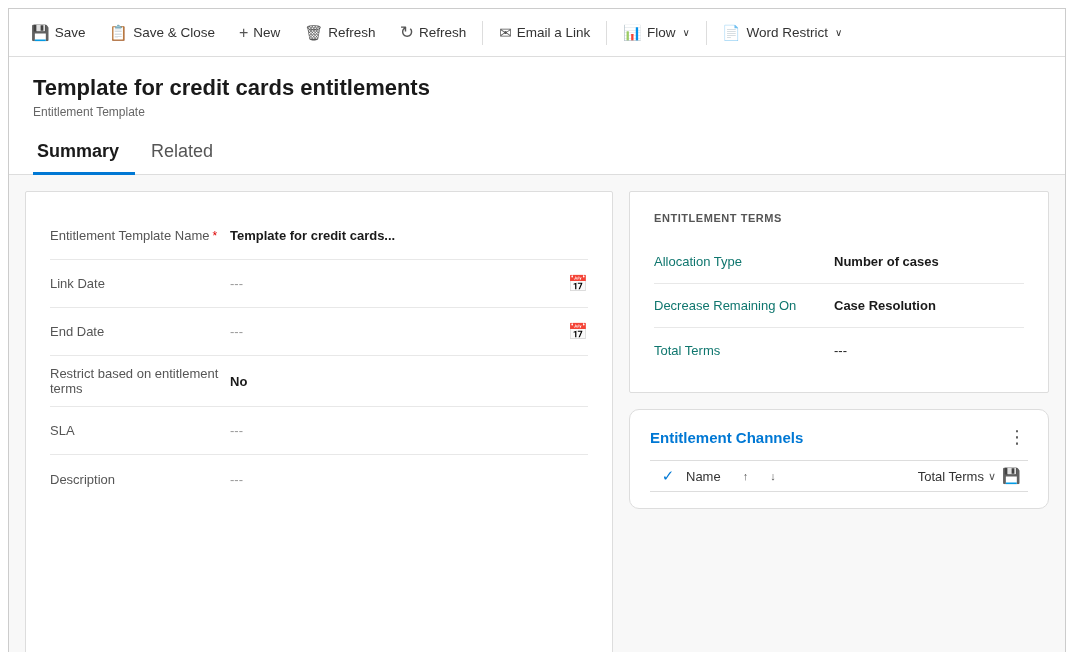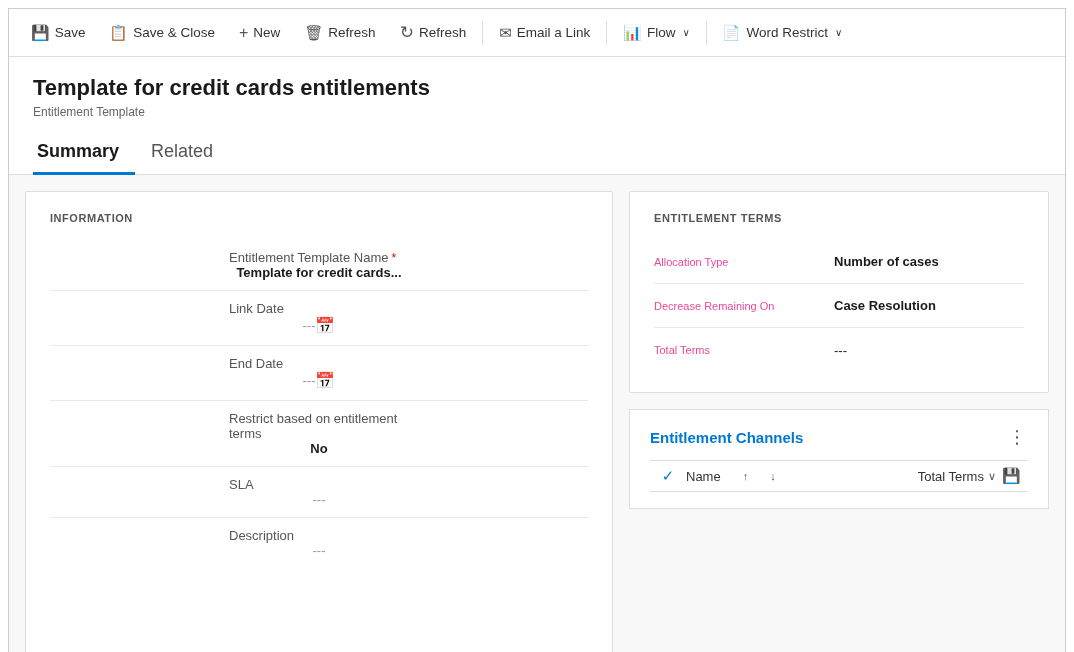--- a/index.html
+++ b/index.html
@@ -112,21 +112,20 @@
       margin-bottom: 16px;
     }
 
     
     .form-row {
       display: flex;
       align-items: center;
       padding: 10px 0;
       border-bottom: 1px solid #e8e8e8;
       min-height: 48px;
-      flex-direction: column;
     }
     .form-row:last-child { border-bottom: none; }
     .field-label {
       width: 180px;
       flex-shrink: 0;
       font-size: 13px;
       color: #555;
       display: flex;
       align-items: center;
       gap: 3px;
@@ -149,35 +148,35 @@
       display: flex;
       align-items: center;
       padding: 12px 0;
       border-bottom: 1px solid #e8e8e8;
       min-height: 44px;
     }
     .terms-row:last-child { border-bottom: none; }
     .terms-label {
       width: 180px;
       flex-shrink: 0;
-      font-size: 11px;
-      color: #ec4899;
+      font-size: 13px;
+      color: #0f766e;
     }
     .terms-value {
       flex: 1;
       font-size: 13px;
       color: #1a1a1a;
     }
     .terms-value.bold { font-weight: 700; }
 
     
     .channels-card {
       background: #fff;
       border: 1px solid #ddd;
-      border-radius: 0;
+      border-radius: 10px;
       padding: 16px 20px;
     }
     .channels-header {
       display: flex;
       align-items: center;
       justify-content: space-between;
       margin-bottom: 12px;
     }
     .channels-title {
       font-size: 15px;
@@ -257,21 +256,20 @@
   </div>
 
   <div class="tabs">
     <div class="tab active">Summary</div>
     <div class="tab">Related</div>
   </div>
 
   <div class="content-area">
 
     <div class="card card-left">
-      <div class="section-title">INFORMATION</div>
 
       <div class="form-row">
         <div class="field-label">
           Entitlement Template Name
           <span class="required">*</span>
         </div>
         <div class="field-value bold">
           Template for credit cards...
         </div>
       </div>

